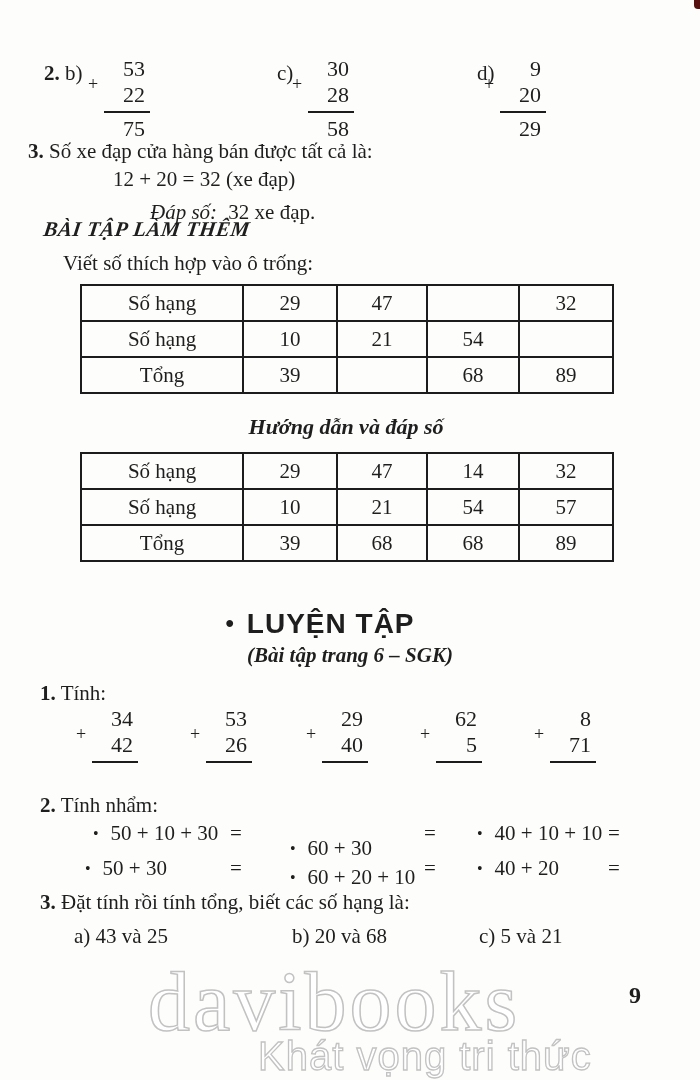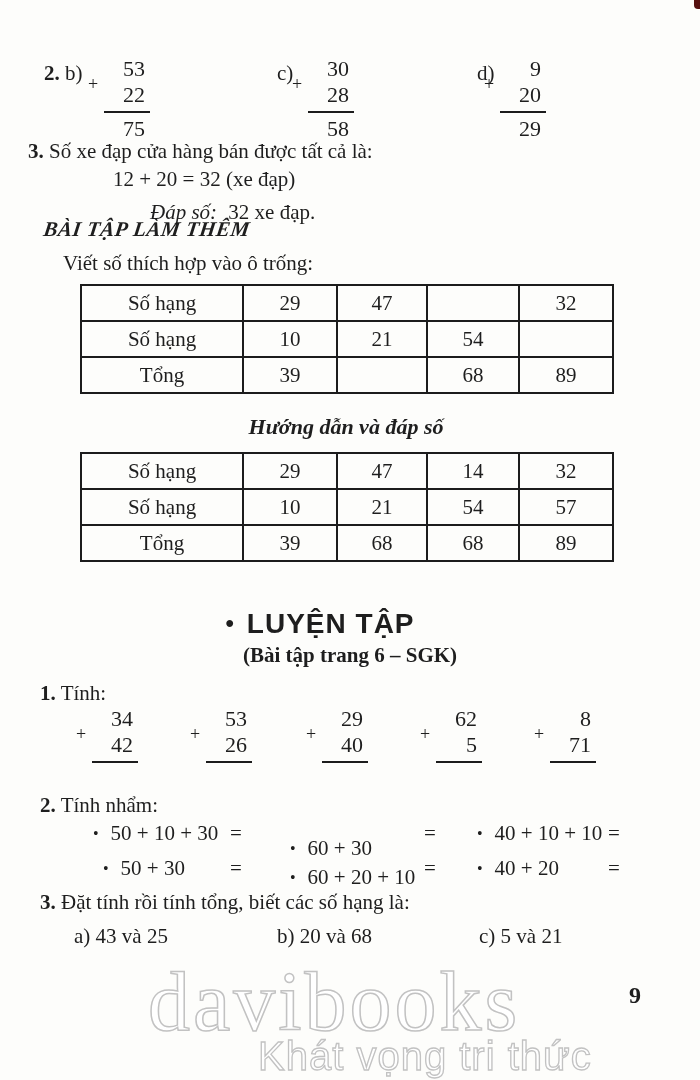--- a/index.html
+++ b/index.html
@@ -33,21 +33,21 @@
     font-size:21px;padding:0;overflow:hidden;
   }
 
   .hd-head{font-size:22px;font-weight:bold;font-style:italic;text-align:center;}
 
   .lt-title{
     font-family:"Liberation Sans","DejaVu Sans",sans-serif;
     font-size:28px;font-weight:bold;letter-spacing:1px;text-align:center;white-space:nowrap;
   }
   .lt-title .dot{font-size:24px;vertical-align:2px;margin-right:12px;}
-  .lt-sub{font-size:21px;font-weight:bold;text-align:center;white-space:nowrap;}
+  .lt-sub{font-size:21px;font-weight:bold;text-align:center;white-space:nowrap;font-style:italic;}
 
   .nham-item{position:absolute;font-size:21px;line-height:25px;white-space:nowrap;}
   .nham-item .bullet{font-size:16px;margin-right:12px;vertical-align:1px;}
   .eq{position:absolute;font-size:21px;line-height:25px;}
 
   .wm-brand{
     font-family:"Liberation Serif","DejaVu Serif",serif;
     font-size:84px;line-height:84px;letter-spacing:3px;white-space:nowrap;
     color:#ffffff;-webkit-text-stroke:1.5px #c2c2c2;
   }
@@ -233,39 +233,39 @@
   <div class="eq" style="left:230px;top:821px;">=</div>
   <div class="nham-item" style="left:290px;top:821px;margin-top:44px;">
     <span class="bullet">•</span><span>60 + 20 + 10</span>
   </div>
   <div class="eq" style="left:424px;top:821px;">=</div>
   <div class="nham-item" style="left:477px;top:821px;">
     <span class="bullet">•</span><span>40 + 10 + 10</span>
   </div>
   <div class="eq" style="left:608px;top:821px;">=</div>
 
-  <div class="nham-item" style="left:103px;top:856px;">
+  <div class="nham-item" style="left:85px;top:856px;">
     <span class="bullet">•</span><span>50 + 30</span>
   </div>
   <div class="eq" style="left:230px;top:856px;">=</div>
   <div class="nham-item" style="left:290px;top:836px;">
     <span class="bullet">•</span><span>60 + 30</span>
   </div>
   <div class="eq" style="left:424px;top:856px;">=</div>
   <div class="nham-item" style="left:477px;top:856px;">
     <span class="bullet">•</span><span>40 + 20</span>
   </div>
   <div class="eq" style="left:608px;top:856px;">=</div>
 
   <div class="abs line" style="left:40px;top:890px;">
     <span class="bold">3.</span>
     <span>Đặt tính rồi tính tổng, biết các số hạng là:</span>
   </div>
   <div class="abs line" style="left:74px;top:924px;">a) 43 và 25</div>
-  <div class="abs line" style="left:277px;top:924px;">b) 20 và 68</div>
+  <div class="abs line" style="left:292px;top:924px;">b) 20 và 68</div>
   <div class="abs line" style="left:479px;top:924px;">c) 5 và 21</div>
 
   <div class="abs wm-slogan" style="left:258px;top:1034px;">Khát vọng tri thức</div>
   <div class="abs wm-brand" style="left:148px;top:960px;">davibooks</div>
 
   <div class="abs page-num" style="left:629px;top:982px;">9</div>
 
 </div>
 
 </body></html>

